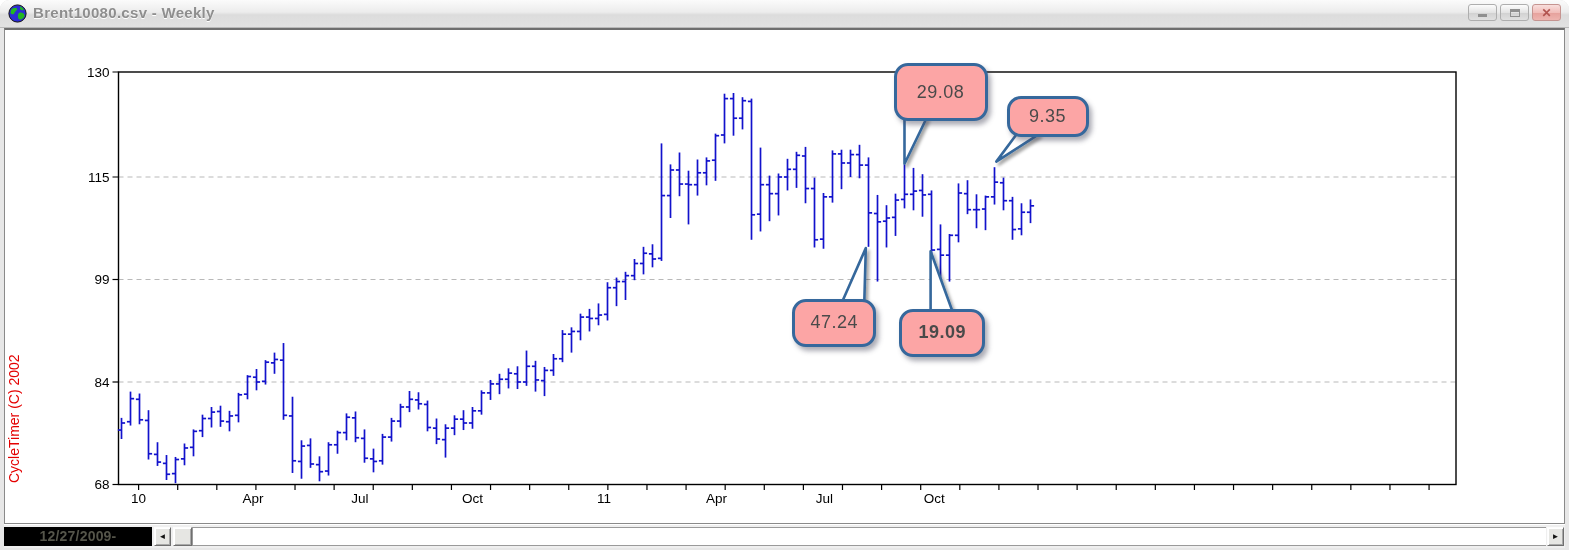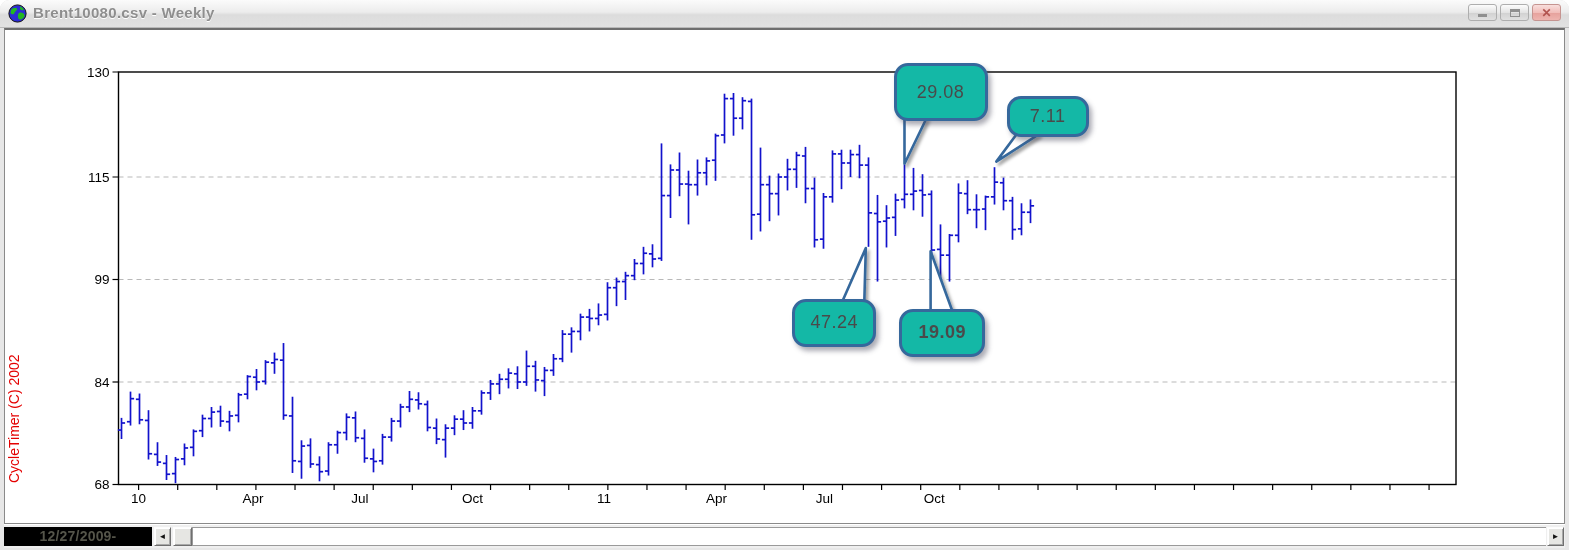--- a/index.html
+++ b/index.html
@@ -24,21 +24,21 @@
   .glyph-close{font-size:12px;font-weight:bold;color:#b2544f;line-height:1;}
   
   .client{position:absolute;left:4px;right:4px;top:28px;bottom:2px;background:#ffffff;
     border:1px solid #8a8a8a;border-top:2px solid #6f6f6f;}
   .copyright{position:absolute;left:6px;top:331px;height:152px;
     writing-mode:vertical-rl;transform:rotate(180deg);
     color:#e40000;font-size:14px;white-space:nowrap;}
   svg.chart-svg{position:absolute;left:0;top:0;pointer-events:none;}
   .chart-hit{position:absolute;left:118px;top:72px;width:1338px;height:413px;}
   
-  .callout{position:absolute;background:#14b8a6;border:3px solid #36689c;border-radius:14px;
+  .callout{position:absolute;background:#fca5a5;border:3px solid #36689c;border-radius:14px;
     box-shadow:3px 4px 5px rgba(70,70,90,.45);display:flex;align-items:center;justify-content:center;
     font-size:18px;color:#4a4a4a;letter-spacing:.5px;}
   
   .statusbar{position:absolute;left:4px;right:4px;bottom:2px;height:25px;
     background:#efefef;border-top:1px solid #8a8a8a;box-shadow:inset 0 1px 0 #ffffff;}
   .range-box{position:absolute;left:0;top:3px;width:148px;height:19px;background:#000000;
     color:#55554a;font-size:14px;font-weight:bold;text-align:center;line-height:19px;
     letter-spacing:.2px;overflow:hidden;}
   .sb-btn{position:absolute;top:3px;width:17px;height:19px;background:#e6e6e3;
     border:1px solid;border-color:#fdfdfd #6f6f6f #6f6f6f #fdfdfd;
@@ -451,21 +451,21 @@
       <line x1="1030.5" x2="1034.1" y1="205.828125" y2="205.828125" stroke="#1212cc" stroke-width="1.7"></line>
       <polygon points="904.5,118.30000000000004 926.5,118.30000000000004 904.5,163.69999999999996" fill="#fff" stroke="#36689c" stroke-width="2.6" stroke-linejoin="round" filter="url(#ts)"></polygon>
       <polygon points="1016.5999999999999,134.30000000000004 1038.6,134.30000000000004 996.3000000000001,161.59999999999997" fill="#fff" stroke="#36689c" stroke-width="2.6" stroke-linejoin="round" filter="url(#ts)"></polygon>
       <polygon points="842.3000000000001,301.54999999999995 864.3000000000001,301.54999999999995 865.8000000000001,248.10937499999994" fill="#fff" stroke="#36689c" stroke-width="2.6" stroke-linejoin="round" filter="url(#ts)"></polygon>
       <polygon points="930.6,311.79999999999995 952.6,311.79999999999995 930.6,251.31249999999994" fill="#fff" stroke="#36689c" stroke-width="2.6" stroke-linejoin="round" filter="url(#ts)"></polygon>
     </svg>
   <div class="chart-hit"></div>
 
   <div id="callout-layer">
       <div class="callout" style="left: 893.5px; top: 63.3px; width: 94px; height: 58px;">29.08</div>
-      <div class="callout" style="left: 1006.6px; top: 96.3px; width: 82px; height: 41px;">7.11</div>
+      <div class="callout" style="left: 1006.6px; top: 96.3px; width: 82px; height: 41px;">9.35</div>
       <div class="callout" style="left: 792.3px; top: 298.55px; width: 84px; height: 48px;">47.24</div>
       <div class="callout" style="left: 899.3px; top: 308.8px; width: 86px; height: 48px; font-weight: bold;">19.09</div>
     </div>
 
   <div class="statusbar">
     <div class="range-box">12/27/2009-12/04/2011</div>
     <div class="sb-btn sb-left">
         <span>◄</span>
       </div>
     <div class="sb-thumb"></div>

